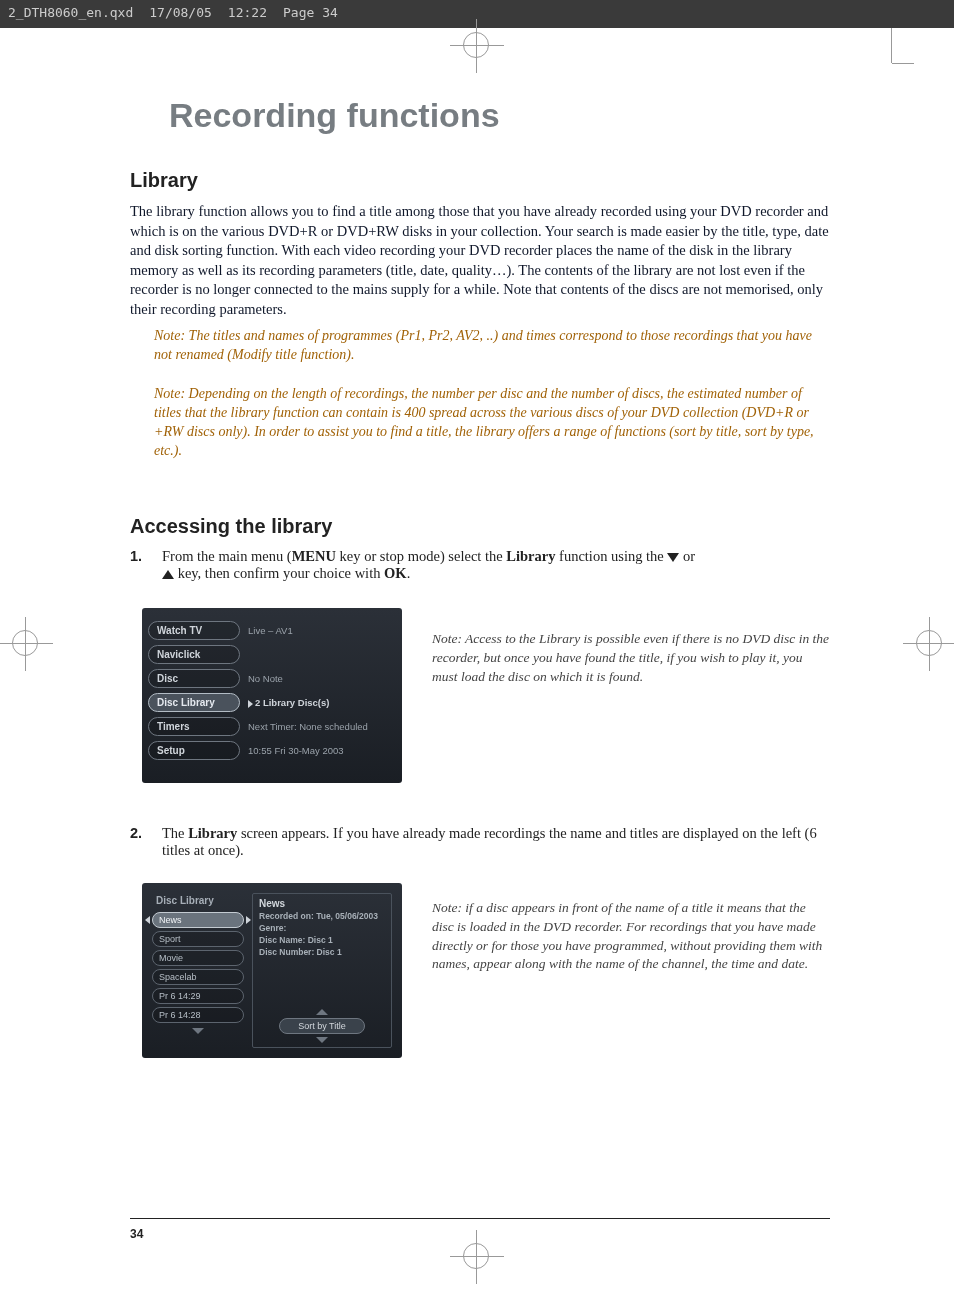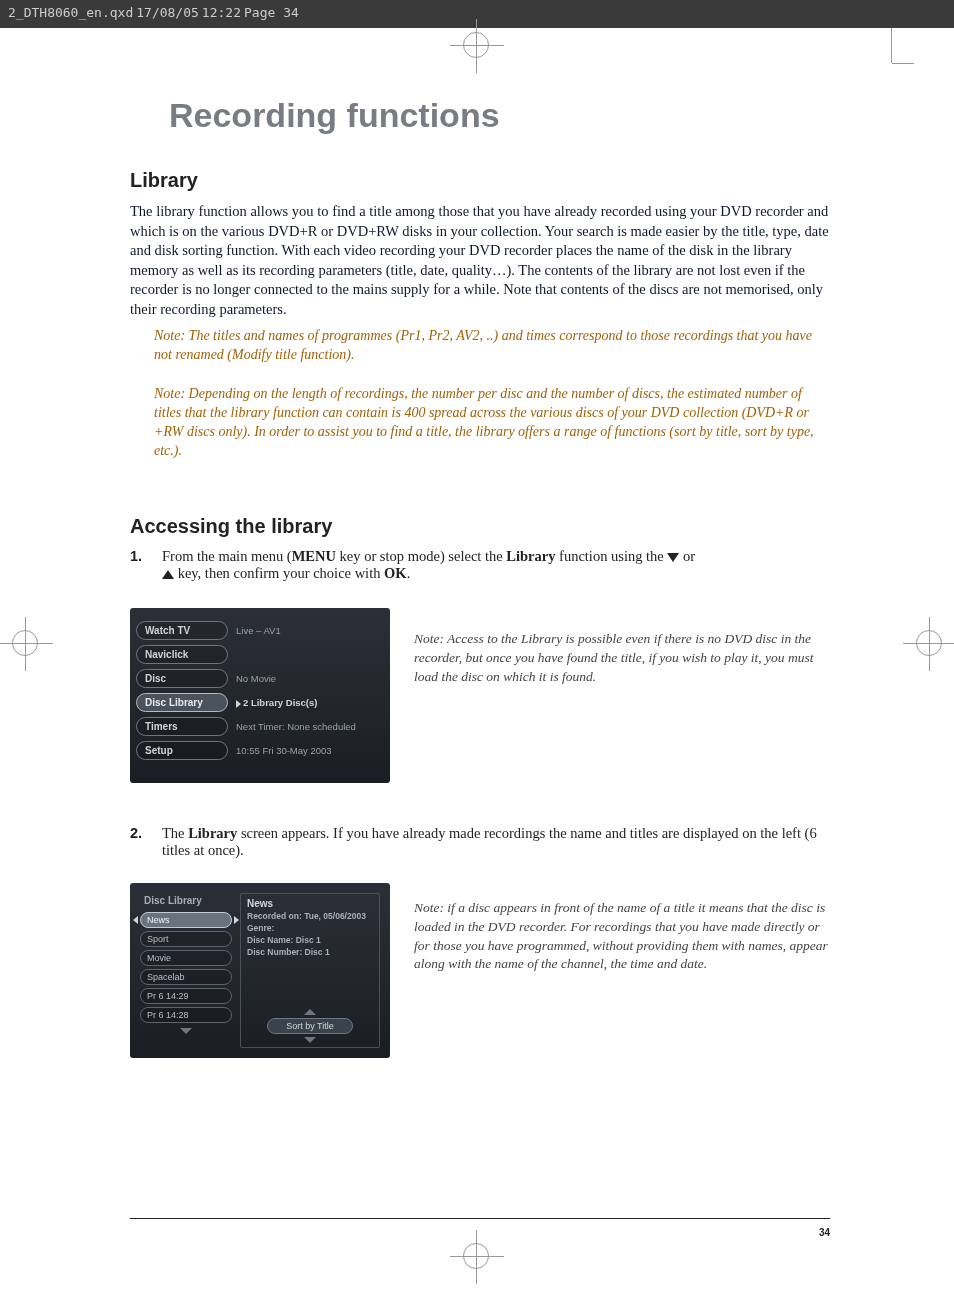--- a/index.html
+++ b/index.html
@@ -16,21 +16,21 @@
       top: 0;
       left: 0;
       width: 100%;
       height: 28px;
       background: #3a3a3a;
       color: #ccc;
       font-family: monospace;
       font-size: 13px;
       padding: 5px 8px;
       display: flex;
-      gap: 3px;
+      gap: 16px;
     }
     .crop-marks-top {
       position: absolute;
       top: 28px;
       left: 0;
       width: 100%;
       height: 50px;
       pointer-events: none;
     }
     .crop-tr-v { position: absolute; right: 62px; top: 0; width: 1px; height: 35px; background: #999; }
@@ -166,22 +166,23 @@
       display: inline-block;
       width: 0; height: 0;
       border-top: 4px solid transparent;
       border-bottom: 4px solid transparent;
       border-left: 5px solid #cfd4da;
       margin-right: 2px;
       vertical-align: middle;
     }
     .device-side-note {
       display: flex;
-      gap: 24px;
+      gap: 30px;
       align-items: flex-start;
+      margin-left: 12px;
     }
     .side-note-text {
       font-style: italic;
       font-size: 13.5px;
       line-height: 1.4;
       color: #444;
       margin-top: 40px;
       flex: 1;
     }
     .step2 { margin-top: 42px; }
@@ -289,23 +290,23 @@
     }
     .lib-down-arrow2 {
       align-self: center;
       width: 0; height: 0;
       border-left: 6px solid transparent;
       border-right: 6px solid transparent;
       border-top: 6px solid #6e7680;
       margin-top: 3px;
     }
     .page-number {
-      text-align: right;
+      text-align: left;
       font-family: Arial, sans-serif;
-      font-size: 10px;
+      font-size: 12px;
       font-weight: bold;
       margin-top: 160px;
       border-top: 1px solid #222;
       padding-top: 8px;
     }
   </style>
 </head>
 <body>
 
 <div class="top-header">
@@ -352,21 +353,21 @@
           <div class="menu-row">
             <div class="menu-left">Watch TV</div>
             <div class="menu-right">Live – AV1</div>
           </div>
           <div class="menu-row">
             <div class="menu-left">Naviclick</div>
             <div class="menu-right"></div>
           </div>
           <div class="menu-row">
             <div class="menu-left">Disc</div>
-            <div class="menu-right">No Movie</div>
+            <div class="menu-right">No Note</div>
           </div>
           <div class="menu-row">
             <div class="menu-left selected">Disc Library</div>
             <div class="menu-right bold"><span class="menu-marker"></span>2 Library Disc(s)</div>
           </div>
           <div class="menu-row">
             <div class="menu-left">Timers</div>
             <div class="menu-right">Next Timer: None scheduled</div>
           </div>
           <div class="menu-row">

